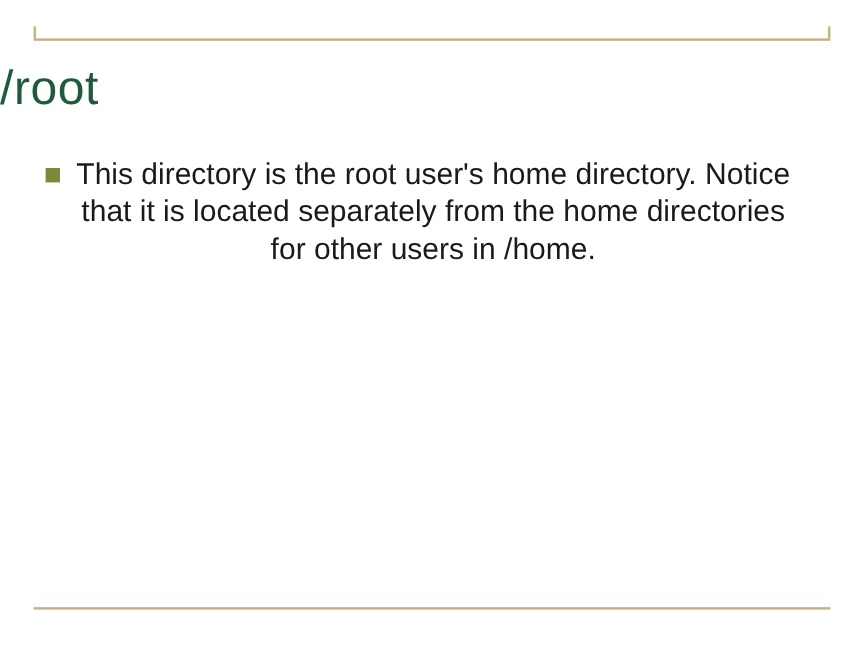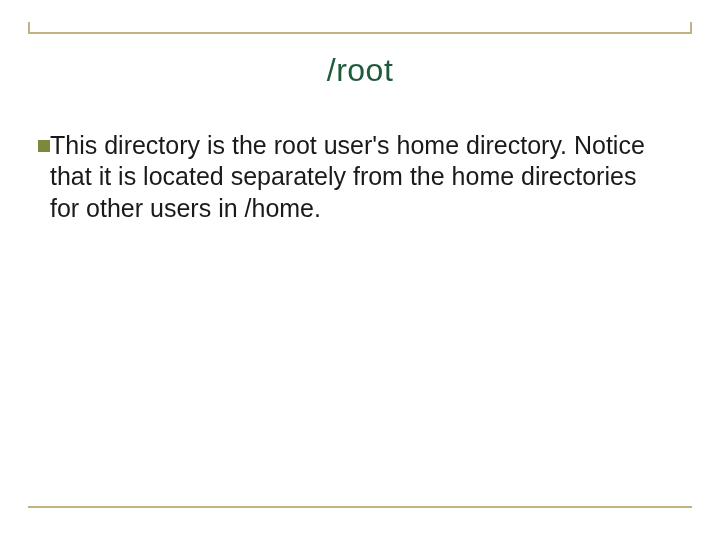--- a/index.html
+++ b/index.html
@@ -38,35 +38,35 @@
     left: 28px;
     right: 28px;
     bottom: 32px;
     border-top: 2px solid #c2b280;
   }
   .title {
     position: absolute;
     left: 0;
     right: 0;
     top: 52px;
-    text-align: center;
-    font-size: 32px;
+    font-size: 40px;
     color: #1f5a3a;
     font-weight: 400;
     letter-spacing: 0.5px;
   }
   .body {
     position: absolute;
     left: 38px;
     right: 48px;
     top: 130px;
   }
   .bullet-row {
     display: flex;
     align-items: flex-start;
+    text-align: center;
   }
   .bullet-marker {
     width: 12px;
     height: 12px;
     background: #7a8a3a;
     margin-top: 10px;
     flex: 0 0 auto;
   }
   .bullet-text {
     font-size: 25px;

